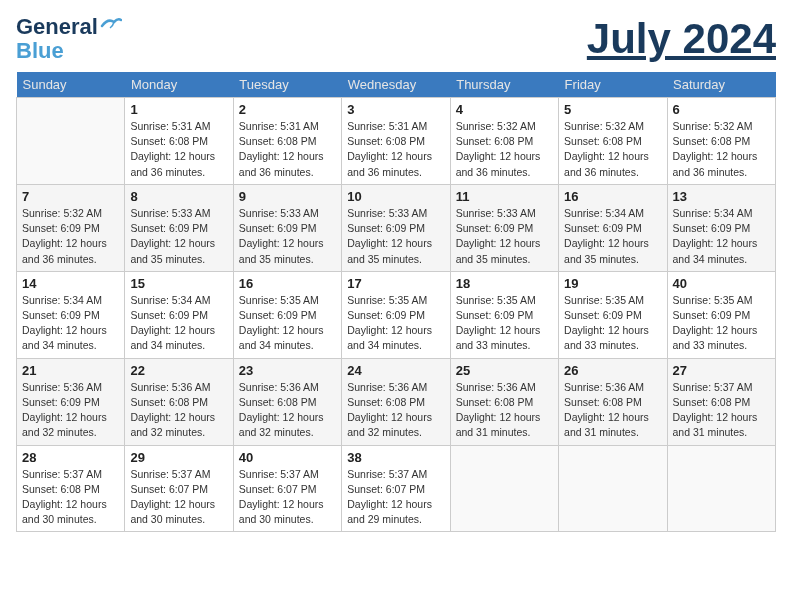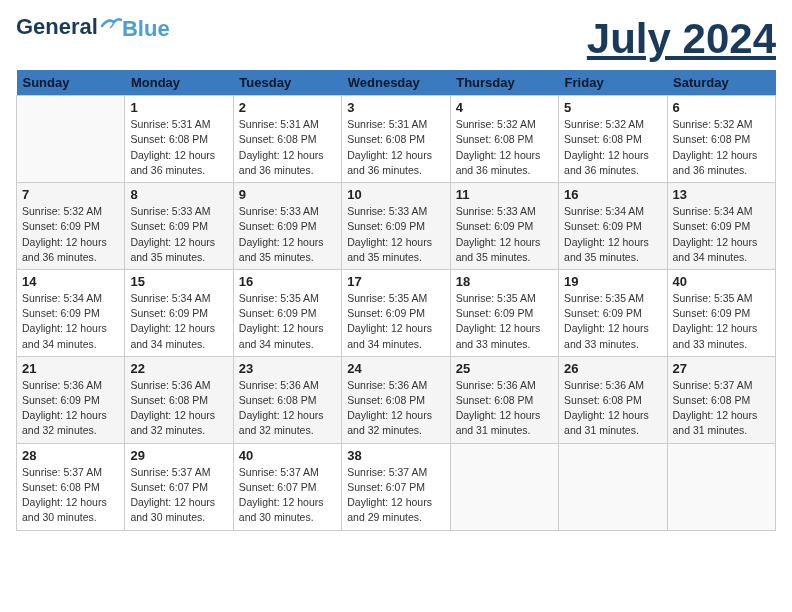--- a/index.html
+++ b/index.html
@@ -11,21 +11,21 @@
       padding: 16px;
     }
     .header {
       display: flex;
       justify-content: space-between;
       align-items: flex-start;
       margin-bottom: 8px;
     }
     .logo {
       display: flex;
-      flex-direction: row;
+      flex-direction: column;
       align-items: flex-start;
     }
     .logo-text {
       font-size: 22px;
       font-weight: bold;
       color: #1a3a5c;
       line-height: 1;
     }
     .logo-line2 {
       font-size: 22px;
@@ -46,25 +46,25 @@
       font-size: 16px;
       color: #333;
     }
     table {
       width: 100%;
       border-collapse: collapse;
       font-size: 11px;
     }
     thead tr th {
       background-color: #3a7abf;
-      color: #0f172a;
+      color: #e5e5e5;
       text-align: left;
       padding: 5px 6px;
       font-size: 13px;
-      font-weight: bold;
+      font-weight: normal;
     }
     tbody tr td {
       border: 1px solid #ccc;
       vertical-align: top;
       padding: 4px 5px;
       width: 107px;
       min-height: 70px;
       background: #fff;
     }
     tbody tr:nth-child(even) td {

